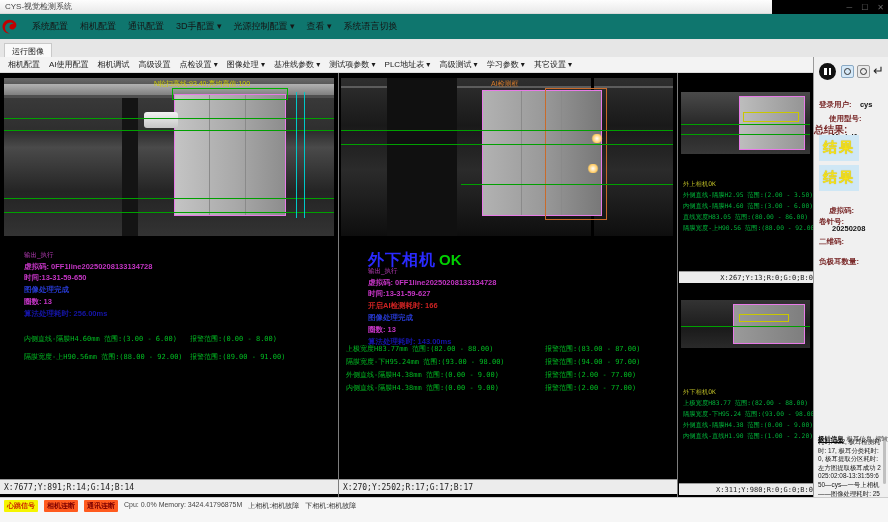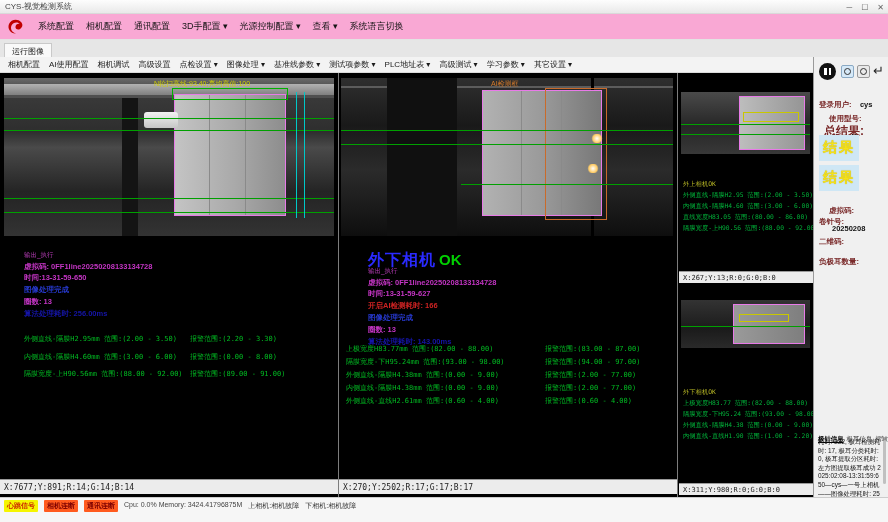--- a/index.html
+++ b/index.html
@@ -1,25 +1,25 @@
 <!DOCTYPE html>
 <html><head>
 <meta charset="utf-8">
 <style>
   html,body{margin:0;padding:0;}
   body{width:888px;height:522px;position:relative;overflow:hidden;background:#000;
        font-family:"Liberation Sans", sans-serif;-webkit-font-smoothing:antialiased;}
   .abs{position:absolute;}
   
-  .titlebar{left:0;top:0;width:888px;height:14px;background:linear-gradient(#fdfdfd,#e9e9e9);
+  .titlebar{left:0;top:0;width:772px;height:14px;background:linear-gradient(#fdfdfd,#e9e9e9);
             border-bottom:1px solid #d9d9d9;font-size:8px;color:#444;line-height:14px;
             padding-left:5px;box-sizing:border-box;}
   .win-controls{right:4px;top:0;height:14px;display:flex;gap:9px;align-items:center;font-size:8px;color:#666;}
-  .menubar{left:0;top:14px;width:888px;height:26px;background:#f9a8d4;border-bottom:1px solid #e3e3e3;
-           display:flex;align-items:center;gap:12px;padding-left:6px;box-sizing:border-box;}
+  .menubar{left:0;top:14px;width:888px;height:26px;background:#0f766e;border-bottom:1px solid #e3e3e3;
+           display:flex;align-items:center;gap:12px;box-sizing:border-box;}
   .menu-item{font-size:9px;color:#151515;white-space:nowrap;}
   .tabstrip{left:0;top:40px;width:888px;height:30px;background:#e6e6e6;border-bottom:1px solid #cfcfcf;box-sizing:border-box;}
   .tab{display:inline-block;margin:1px 0 0 4px;padding:2px 7px 2px 7px;background:#f9f9f9;
        border:1px solid #c9c9c9;border-bottom:none;font-size:8px;color:#222;}
   .toolbar{left:0;top:57px;width:813px;height:16px;background:#f3f3f3;border-bottom:1px solid #dadada;
            display:flex;align-items:center;gap:9px;padding-left:8px;box-sizing:border-box;}
   .tool-item{font-size:8px;color:#1a1a1a;white-space:nowrap;}
   
   .vdiv{top:73px;height:424px;width:1px;background:#7d7d7d;}
   
@@ -65,21 +65,21 @@
   #rows-left .mrow{height:17.5px;}
   #rows-left .alarm{left:166px;}
   #rows-mid .mrow{height:13px;}
   #rows-mid .alarm{left:199px;}
   .rp-line{font-family:"DejaVu Sans Mono",monospace;font-size:6.3px;color:#00b43a;
            white-space:nowrap;height:11px;overflow:hidden;width:130px;}
   .rp-line.first{color:#b9b925;}
   
   .coordbar{background:#ececec;color:#222;font-family:"DejaVu Sans Mono",monospace;font-size:8px;
             height:15px;line-height:15px;padding-left:4px;box-sizing:border-box;border-top:1px solid #9a9a9a;}
-  .coordbar.small{font-size:7px;height:12px;line-height:12px;}
+  .coordbar.small{font-size:7px;height:12px;line-height:12px;text-align:right;}
   
   .sidebar{left:813px;top:57px;width:75px;height:440px;background:#f0f0f0;
            border-left:1px solid #9a9a9a;box-sizing:border-box;}
   .sb{position:absolute;}
   .pausebtn{left:5px;top:6px;width:17px;height:17px;border-radius:50%;background:#111;
             display:flex;align-items:center;justify-content:center;gap:2px;}
   .pausebtn i{display:block;width:2.5px;height:7px;background:#fff;}
   .cambtn{width:13px;height:13px;border:1px solid #8aa9c4;background:#d6e9f8;border-radius:2px;box-sizing:border-box;
           display:flex;align-items:center;justify-content:center;}
   .cambtn.alt{border-color:#9a9a9a;background:#e9e9e9;}
@@ -172,21 +172,20 @@
 <div class="abs pinfo" style="left:24px;top:252px;">
   <div class="tinyexec">输出_执行</div>
   <div class="meta">虚拟码: 0FF1line20250208133134728</div>
   <div class="meta">时间:13-31-59-650</div>
   <div class="done">图像处理完成</div>
   <div class="meta">圈数: 13</div>
   <div class="algo">算法处理耗时: 256.00ms</div>
 </div>
 
 <div class="abs rows" id="rows-left" style="left:24px;top:334px;width:310px;">
-  <div class="mrow"><span>外侧直线-隔膜H2.95mm 范围:(2.00 - 3.50)</span><span class="alarm">报警范围:(2.20 - 3.30)</span></div>
   <div class="mrow"><span>内侧直线-隔膜H4.60mm 范围:(3.00 - 6.00)</span><span class="alarm">报警范围:(0.00 - 8.00)</span></div>
   <div class="mrow"><span>隔膜宽度-上H90.56mm 范围:(88.00 - 92.00)</span><span class="alarm">报警范围:(89.00 - 91.00)</span></div>
 </div>
 
 <div class="abs coordbar" style="left:0;top:479px;width:338px;">X:7677;Y:891;R:14;G:14;B:14</div>
 
 <div class="abs vdiv" style="left:338px;"></div>
 
 <div class="abs imgbox" id="img-mid">
   <div class="abs" style="left:0;top:8px;width:332px;height:2px;background:#5c5c5c;"></div>
@@ -214,21 +213,20 @@
   <div class="done">图像处理完成</div>
   <div class="meta">圈数: 13</div>
   <div class="algo">算法处理耗时: 143.00ms</div>
 </div>
 
 <div class="abs rows" id="rows-mid" style="left:346px;top:344px;width:325px;">
   <div class="mrow"><span>上极宽度H83.77mm 范围:(82.00 - 88.00)</span><span class="alarm">报警范围:(83.00 - 87.00)</span></div>
   <div class="mrow"><span>隔膜宽度-下H95.24mm 范围:(93.00 - 98.00)</span><span class="alarm">报警范围:(94.00 - 97.00)</span></div>
   <div class="mrow"><span>外侧直线-隔膜H4.38mm 范围:(0.00 - 9.00)</span><span class="alarm">报警范围:(2.00 - 77.00)</span></div>
   <div class="mrow"><span>内侧直线-隔膜H4.38mm 范围:(0.00 - 9.00)</span><span class="alarm">报警范围:(2.00 - 77.00)</span></div>
-  <div class="mrow"><span>外侧直线-直线H2.61mm 范围:(0.60 - 4.00)</span><span class="alarm">报警范围:(0.60 - 4.00)</span></div>
 </div>
 
 <div class="abs coordbar" style="left:339px;top:479px;width:338px;">X:270;Y:2502;R:17;G:17;B:17</div>
 
 <div class="abs vdiv" style="left:677px;"></div>
 
 <div class="abs imgbox" id="img-rt">
   <div class="abs cell cell-rt"></div>
   <div class="abs yellowbox" style="left:62px;top:20px;width:56px;height:10px;"></div>
   <div class="abs gline" style="left:0;top:32px;width:129px;"></div>
@@ -271,21 +269,21 @@
   <div class="sb arrowicon" style="left:59px;top:7px;">↵</div>
 
   <div class="sb" style="left:5px;top:36px;">
     <span class="sb-label">登录用户:</span>
     <span class="sb-value" style="margin-left:4px;">cys</span>
   </div>
   <div class="sb" style="left:5px;top:50px;margin-left:10px;">
     <span class="sb-label">使用型号:</span>
     <span class="sb-value" style="margin-left:3px;">Model1</span>
   </div>
-  <div class="sb sb-label" style="left:10px;top:66px;font-size:12px;">总结果:</div>
+  <div class="sb sb-label" style="left:0;top:66px;font-size:10px;">总结果:</div>
 
   <div class="sb resultbox" style="left:5px;top:78px;">
       <span>结果</span>
     </div>
   <div class="sb resultbox" style="left:5px;top:108px;">
       <span>结果</span>
     </div>
 
   <div class="sb" style="left:15px;top:142px;">
     <span class="sb-label">虚拟码:</span>

